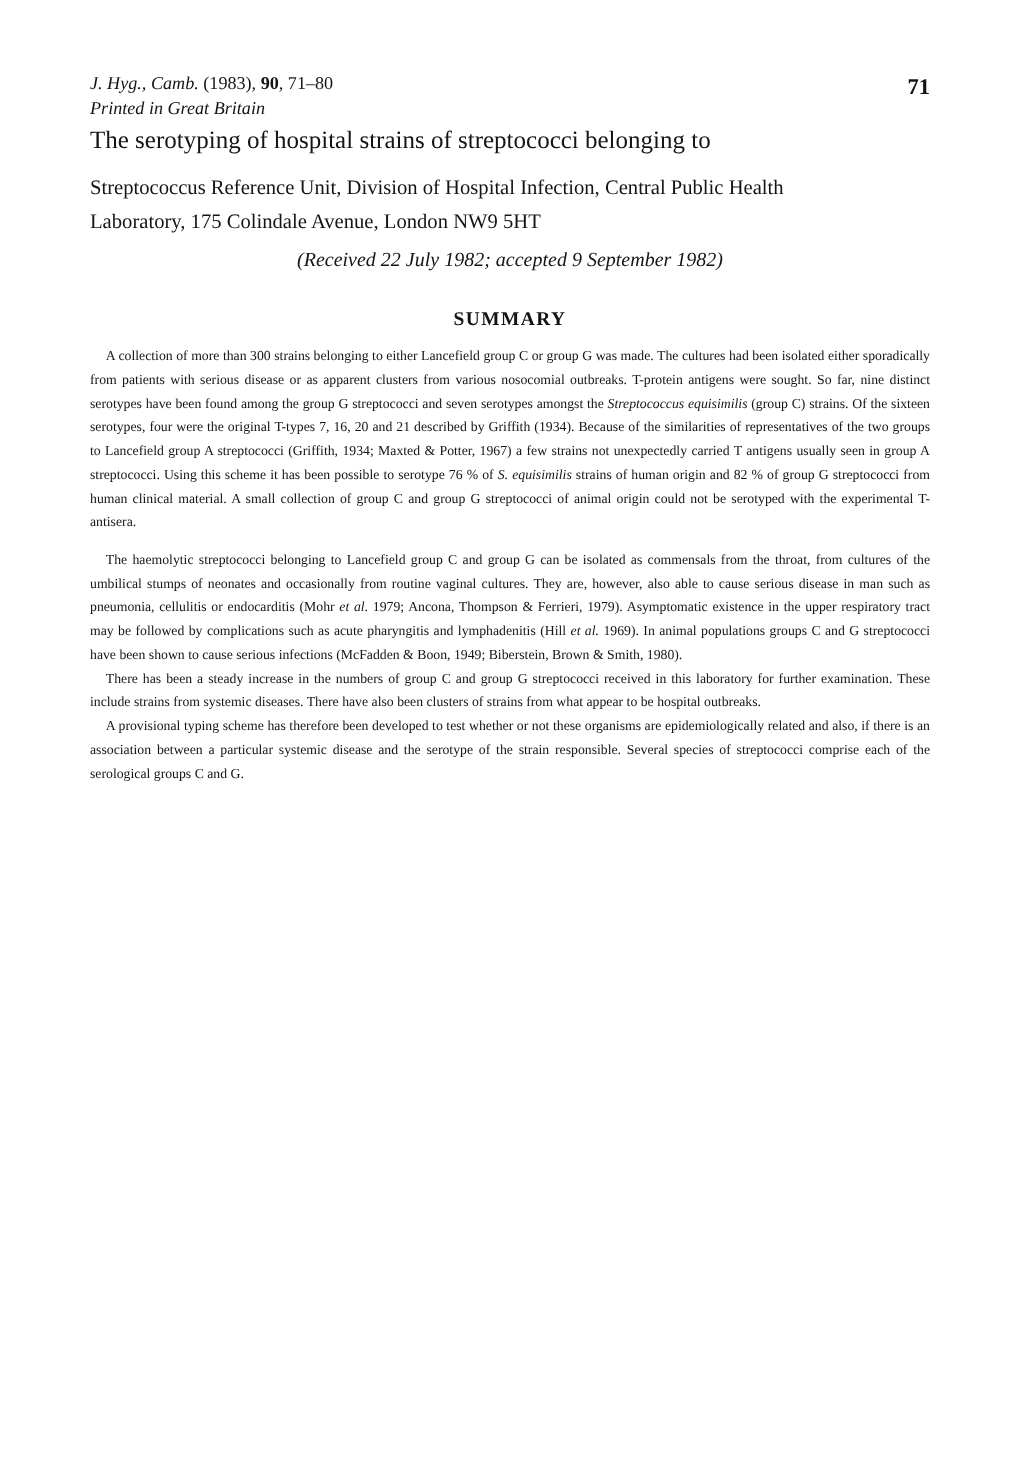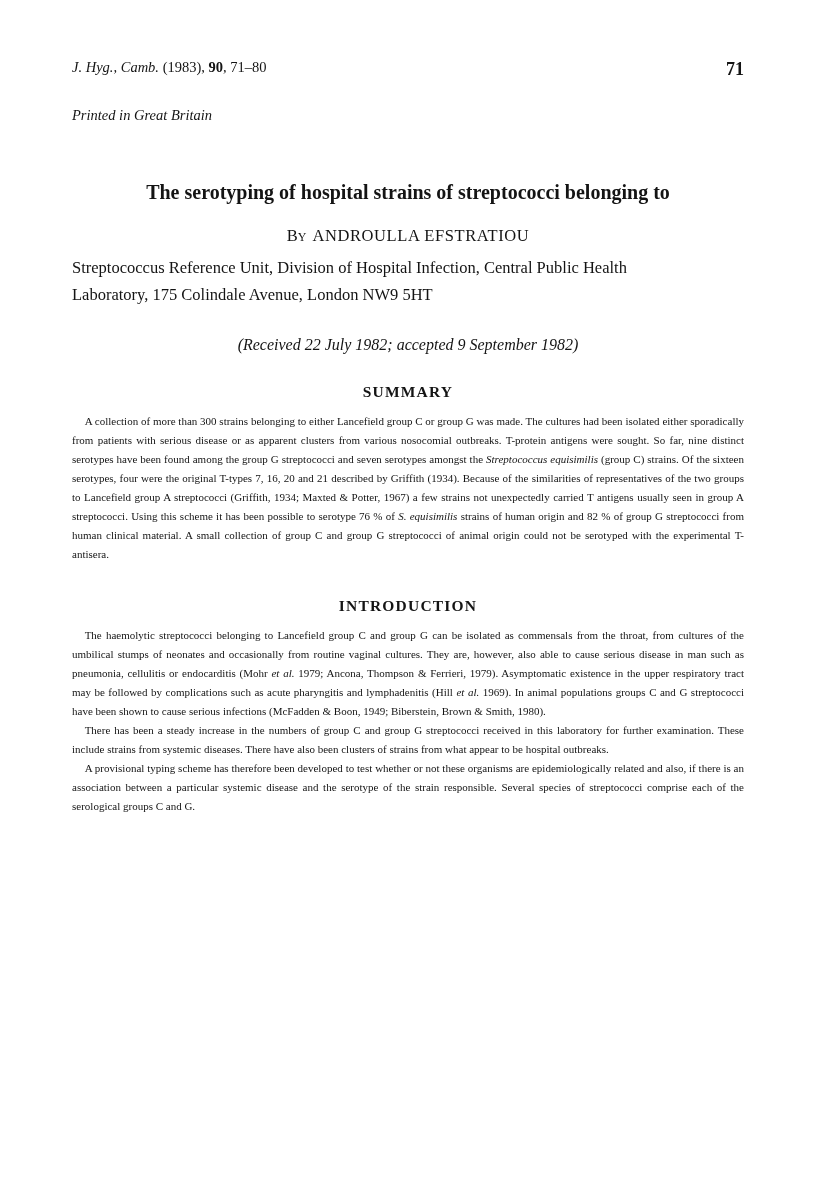--- a/index.html
+++ b/index.html
@@ -15,46 +15,44 @@
     background: #ffffff;
     padding: 58px 72px 40px 72px;
   }
   .page-header {
     display: flex;
     justify-content: space-between;
     align-items: flex-start;
   }
   .header-left { font-size: 14.5px; line-height: 1.35; }
   .journal-ref { font-style: normal; }
-  .printed-note { font-style: italic; margin-top: 28px; }
+  .printed-note { font-style: italic; }
   .page-number { font-size: 18px; font-weight: bold; line-height: 1; padding-top: 2px; }
   .title {
-    margin-top: 52px;
-    text-align: center;
     font-size: 20px;
-    font-weight: bold;
+    font-weight: normal;
     line-height: 1.55;
   }
   .title-line { display: block; }
   .byline {
     margin-top: 18px;
     text-align: center;
     font-size: 16.5px;
   }
   .by { font-variant: small-caps; margin-right: 6px; }
   .author { letter-spacing: 0.6px; }
   .affiliation {
     margin-top: 9px;
     text-align: left;
     font-size: 16.5px;
     line-height: 1.62;
   }
   .affil-line { display: block; }
   .received {
-    margin-top: 27px;
+    margin-top: 9px;
     text-align: center;
     font-style: italic;
     font-size: 16px;
   }
   .section-heading {
     margin-top: 29px;
     text-align: center;
     font-size: 15.5px;
     font-weight: bold;
     letter-spacing: 1.2px;
@@ -78,40 +76,36 @@
       <div class="journal-ref"><span style="font-style: italic;">J. Hyg., Camb.</span><span> (1983), </span><span style="font-weight: bold;">90</span><span>, 71–80</span></div>
       <div class="printed-note">Printed in Great Britain</div>
     </div>
     <div class="page-number">71</div>
   </header>
 
   <h1 class="title">
     <span class="title-line">The serotyping of hospital strains of streptococci belonging to</span>
   </h1>
 
-  <div class="byline">
-    <span class="by">By</span><span class="author">ANDROULLA EFSTRATIOU</span>
-  </div>
 
   <div class="affiliation">
     <span class="affil-line">Streptococcus Reference Unit, Division of Hospital Infection, Central Public Health</span>
     <span class="affil-line">Laboratory, 175 Colindale Avenue, London NW9 5HT</span>
   </div>
 
   <div class="received">(Received 22 July 1982; accepted 9 September 1982)</div>
 
   <section>
     <h2 class="section-heading">SUMMARY</h2>
     <div class="body-copy">
       <p class="body-para"><span>A collection of more than 300 strains belonging to either Lancefield group C or group G was made. The cultures had been isolated either sporadically from patients with serious disease or as apparent clusters from various nosocomial outbreaks. T-protein antigens were sought. So far, nine distinct serotypes have been found among the group G streptococci and seven serotypes amongst the </span><span style="font-style: italic;">Streptococcus equisimilis</span><span> (group C) strains. Of the sixteen serotypes, four were the original T-types 7, 16, 20 and 21 described by Griffith (1934). Because of the similarities of representatives of the two groups to Lancefield group A streptococci (Griffith, 1934; Maxted &amp; Potter, 1967) a few strains not unexpectedly carried T antigens usually seen in group A streptococci. Using this scheme it has been possible to serotype 76 % of </span><span style="font-style: italic;">S. equisimilis</span><span> strains of human origin and 82 % of group G streptococci from human clinical material. A small collection of group C and group G streptococci of animal origin could not be serotyped with the experimental T-antisera.</span></p>
     </div>
   </section>
 
   <section>
-    <h2 class="section-heading intro-gap">INTRODUCTION</h2>
     <div class="body-copy">
       <p class="body-para"><span>The haemolytic streptococci belonging to Lancefield group C and group G can be isolated as commensals from the throat, from cultures of the umbilical stumps of neonates and occasionally from routine vaginal cultures. They are, however, also able to cause serious disease in man such as pneumonia, cellulitis or endocarditis (Mohr </span><span style="font-style: italic;">et al.</span><span> 1979; Ancona, Thompson &amp; Ferrieri, 1979). Asymptomatic existence in the upper respiratory tract may be followed by complications such as acute pharyngitis and lymphadenitis (Hill </span><span style="font-style: italic;">et al.</span><span> 1969). In animal populations groups C and G streptococci have been shown to cause serious infections (McFadden &amp; Boon, 1949; Biberstein, Brown &amp; Smith, 1980).</span></p>
       <p class="body-para"><span>There has been a steady increase in the numbers of group C and group G streptococci received in this laboratory for further examination. These include strains from systemic diseases. There have also been clusters of strains from what appear to be hospital outbreaks.</span></p>
       <p class="body-para"><span>A provisional typing scheme has therefore been developed to test whether or not these organisms are epidemiologically related and also, if there is an association between a particular systemic disease and the serotype of the strain responsible. Several species of streptococci comprise each of the serological groups C and G.</span></p>
     </div>
   </section>
 
 </div>
 
 </body></html>

